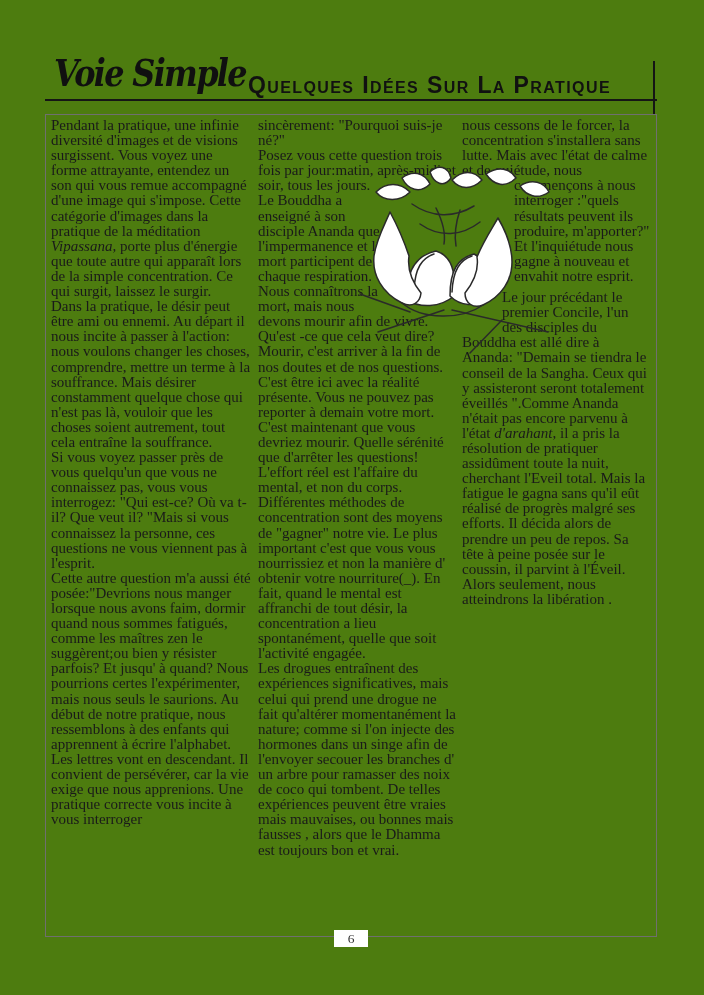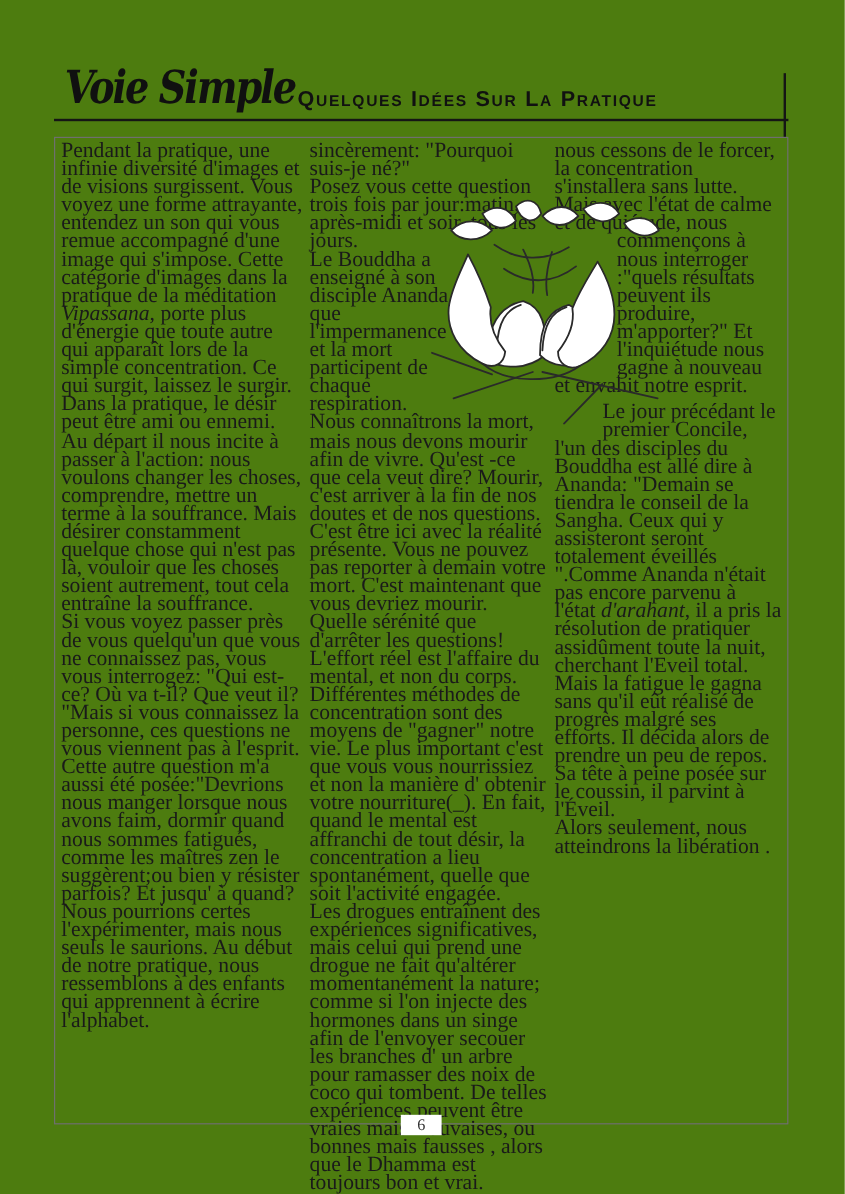--- a/index.html
+++ b/index.html
@@ -7,29 +7,29 @@
   body{width:704px;height:995px;background:#ffffff;position:relative;overflow:hidden;
        font-family:"Liberation Serif",serif;color:#1c1c1c;}
   .page{position:absolute;inset:0;background:#4d7c0f;}
 
   .brand{position:absolute;left:54px;top:50px;
          font-family:"DejaVu Serif",serif;font-style:italic;font-weight:bold;
          font-size:38px;letter-spacing:-2px;color:#101010;
          transform:scaleX(0.84);transform-origin:left top;white-space:nowrap;}
   .subtitle{position:absolute;left:248px;top:72px;
             font-family:"Liberation Sans",sans-serif;font-weight:bold;
-            font-variant:small-caps;font-size:18px;letter-spacing:1.4px;
+            font-variant:small-caps;font-size:23px;letter-spacing:1.4px;
             color:#111;white-space:nowrap;}
   .header-rule{position:absolute;left:45px;top:99px;width:612px;height:2px;background:#151515;}
   .corner-tick{position:absolute;left:653px;top:61px;width:2px;height:54px;background:#151515;}
 
   .frame{position:absolute;left:45px;top:114px;width:612px;height:823px;
          border:1px solid #6f6f6f;box-sizing:border-box;background:transparent;}
 
-  .col{position:absolute;top:118px;font-size:18px;line-height:15.1px;
+  .col{position:absolute;top:118px;font-size:15px;line-height:15.1px;
        color:#1a1a1a;z-index:1;}
   .col-1{left:51px;width:201px;}
   .col-2{left:258px;width:200px;}
   .col-3{left:462px;width:190px;}
   .col p{margin:0;padding:0;}
   .it{font-style:italic;}
   .gap{display:inline-block;height:1px;}
   .fl{background:transparent;}
   .fl.right{float:right;}
   .fl.left{float:left;}
@@ -51,20 +51,21 @@
   <div class="header-rule"></div>
   <div class="corner-tick"></div>
 
   <div class="frame"></div>
 
   <div class="col col-1">
       <p><span>Pendant  la pratique, une infinie diversité d'images et de visions surgissent. Vous voyez une forme attrayante, entendez un son qui vous remue accompagné d'une image qui s'impose. Cette catégorie d'images dans la pratique de la méditation </span><span class="it">Vipassana,</span><span> porte plus d'énergie que toute autre qui apparaît lors de la simple concentration. Ce qui surgit, laissez  le surgir.</span></p>
       <p><span>Dans la pratique, le désir peut être ami ou ennemi. Au départ il nous incite à passer à l'action: nous voulons changer les choses, comprendre, mettre un terme à la souffrance. Mais désirer constamment quelque chose qui n'est pas là, vouloir que les choses soient autrement, tout cela entraîne la souffrance.</span></p>
       <p><span>Si vous voyez  passer près de vous quelqu'un  que vous ne connaissez pas, vous vous interrogez: "Qui est-ce? Où va t-il? Que veut il? "Mais si vous connaissez la personne, ces questions ne vous viennent pas à l'esprit.</span></p>
       <p><span>Cette autre question m'a aussi été posée:"Devrions nous manger lorsque nous avons faim, dormir quand nous sommes fatigués, comme les maîtres zen le suggèrent;ou bien y résister parfois? Et  jusqu' à quand? Nous pourrions certes l'expérimenter, mais nous seuls le saurions. Au début de notre pratique, nous ressemblons à des enfants qui apprennent à écrire l'alphabet.</span></p>
+      <p><span>Les lettres vont en descendant. Il convient de persévérer, car la vie exige que nous apprenions. Une pratique correcte vous incite à vous interroger</span></p>
     </div>
   <div class="col col-2">
       <p><span>sincèrement: "Pourquoi suis-je né?"</span></p>
       <p><span>Posez vous cette question trois fois par jour:matin, après-midi et soir, tous les jours.</span></p>
       <div class="fl right" style="width: 74px; height: 120px;"></div>
       <p><span>Le Bouddha a enseigné à son disciple Ananda que l'impermanence et la mort participent de chaque respiration.</span></p>
       <p><span>Nous connaîtrons la mort, mais nous devons mourir afin de vivre. Qu'est -ce que cela veut dire? Mourir, c'est arriver à la fin de nos doutes et de nos questions. C'est être ici avec la réalité présente. Vous ne pouvez pas reporter à demain votre mort. C'est maintenant que vous devriez mourir. Quelle sérénité que d'arrêter les questions!</span></p>
       <p><span>L'effort réel est l'affaire du mental, et non du corps. Différentes méthodes de concentration sont des moyens de "gagner" notre vie. Le plus important c'est que vous vous nourrissiez et non la manière d' obtenir votre nourriture(_). En fait, quand le mental est affranchi de tout désir, la concentration a lieu spontanément, quelle que soit l'activité engagée.</span></p>
       <p><span>Les drogues entraînent  des expériences significatives, mais celui qui prend une drogue ne fait qu'altérer momentanément la nature; comme si l'on injecte des hormones dans un singe afin de l'envoyer secouer les branches d' un arbre pour ramasser des noix de coco qui tombent. De telles expériences peuvent être vraies mais mauvaises, ou  bonnes mais fausses , alors que le Dhamma est toujours bon et vrai.</span></p>
     </div>

